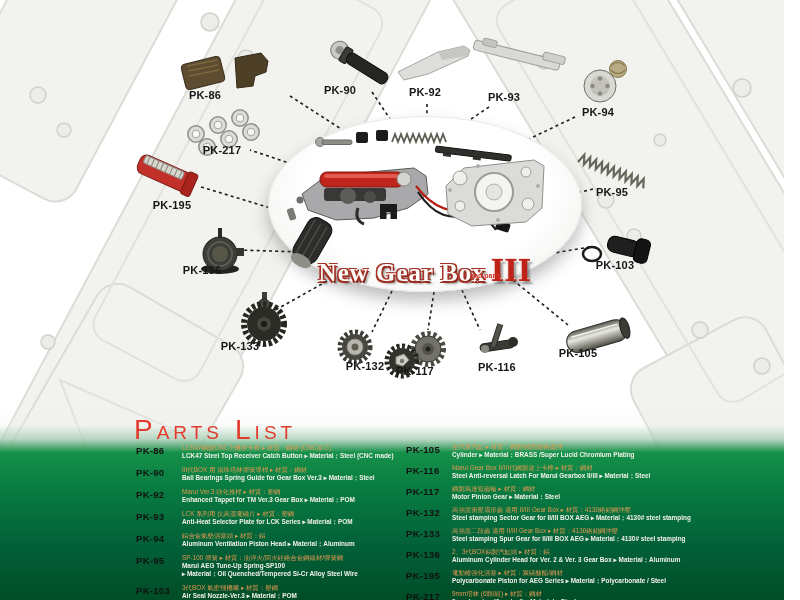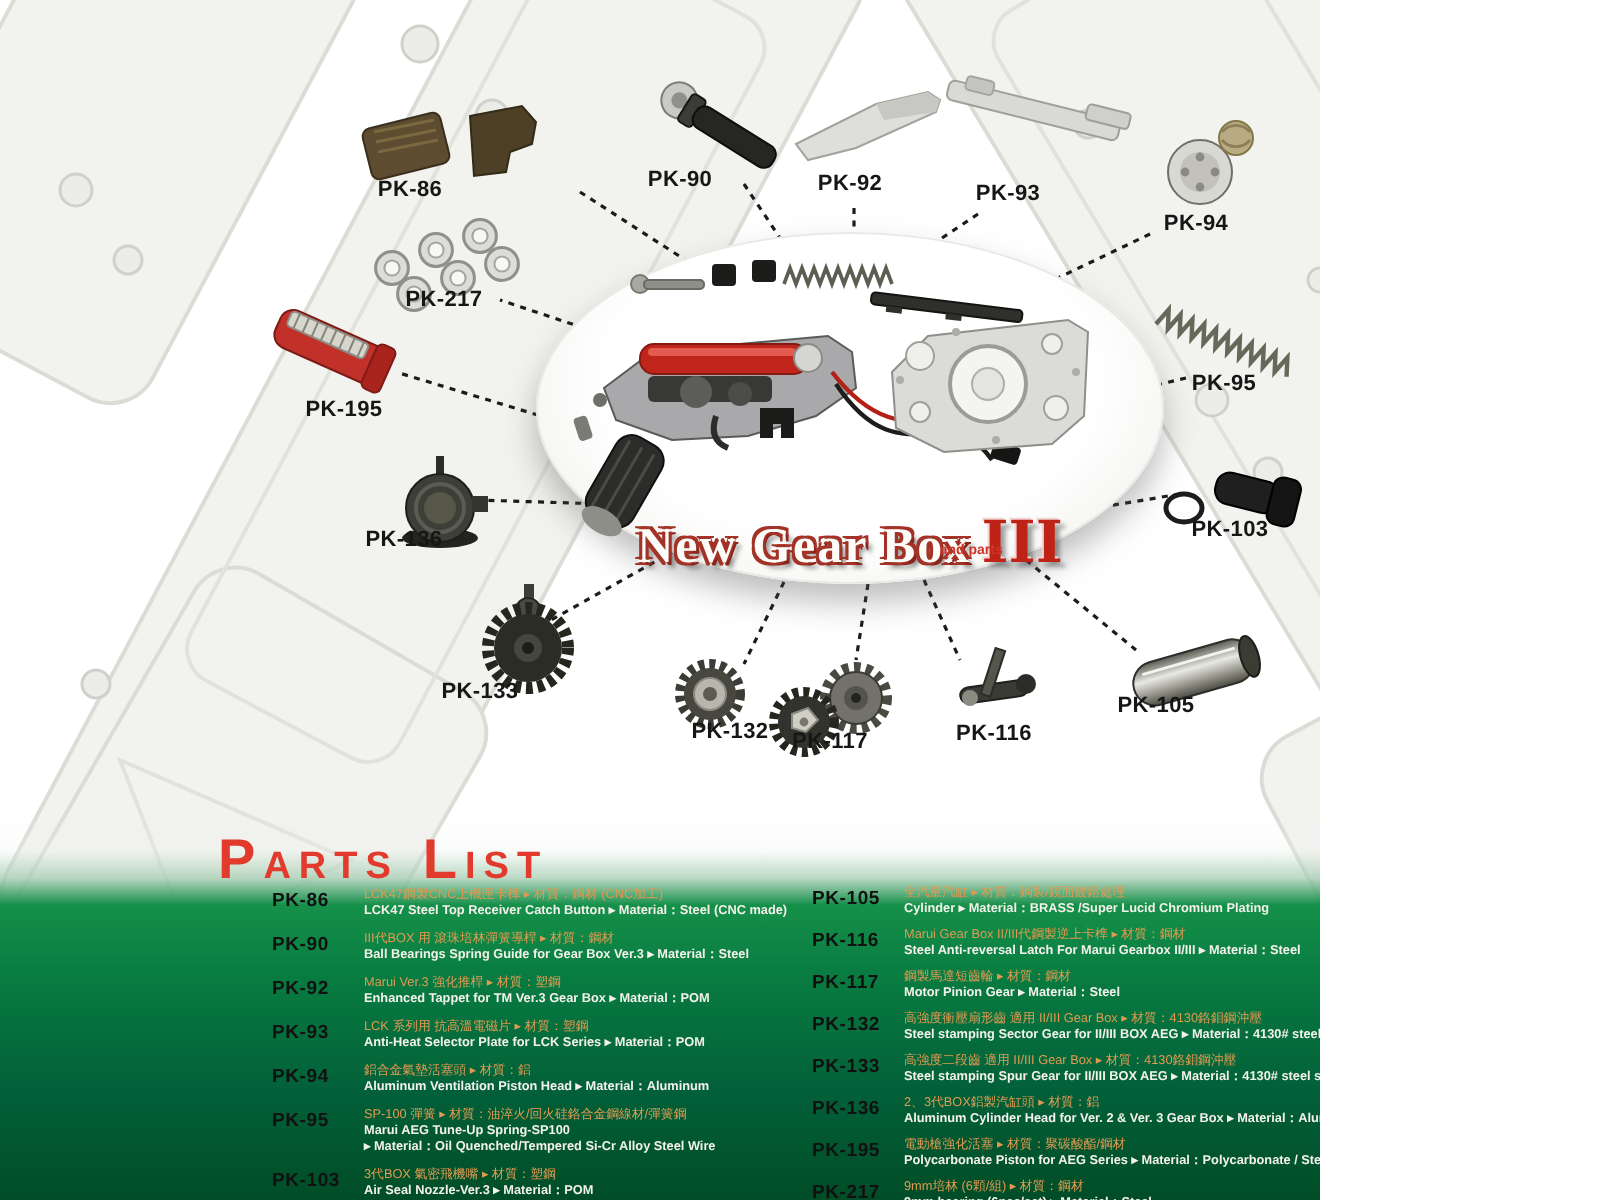--- a/index.html
+++ b/index.html
@@ -1,16 +1,16 @@
 <!DOCTYPE html>
 <html><head>
 <meta charset="utf-8">
 <style>
   html,body{margin:0;padding:0;background:#fff;}
-  #stage{position:relative;width:660px;height:600px;overflow:hidden;background:#ffffff;
+  #stage{position:relative;width:784px;height:600px;overflow:hidden;background:#ffffff;
          font-family:"Liberation Sans",sans-serif;}
   #stage svg{position:absolute;left:0;top:0;}
 
   
   .green-panel{position:absolute;left:0;top:406px;width:800px;height:194px;
     background:linear-gradient(180deg,
       rgba(255,255,255,0) 0%,
       rgba(235,243,236,0.25) 10%,
       rgba(165,205,178,0.75) 17%,
       #159049 24%,
@@ -31,21 +31,21 @@
   .gb-main{font-family:Liberation Serif, serif;font-weight:bold;font-size:25px;
     color:#fcfcf9;letter-spacing:1px;
     text-shadow:-1.5px -1.5px 0 #a33227,1.5px -1.5px 0 #a33227,-1.5px 1.5px 0 #a33227,
                 1.5px 1.5px 0 #8c241a,3px 3px 2px rgba(70,70,70,.55);}
   .gb-suffix{font-family:"DejaVu Serif","Liberation Serif",serif;font-weight:bold;font-size:29px;
     color:#bf2318;margin-left:5px;
     text-shadow:-1px -1px 0 #f2d8d4,2.5px 2.5px 2px rgba(70,70,70,.5);}
   .gb-note{position:absolute;right:30px;bottom:9px;font-size:7px;font-weight:bold;color:#cf3428;}
 
   
-  .pl-title{position:absolute;left:109px;top:414px;color:#e23a2c;font-weight:700;}
+  .pl-title{position:absolute;left:134px;top:414px;color:#e23a2c;font-weight:400;}
   .pl-word{display:inline-block;text-transform:uppercase;font-size:19px;letter-spacing:4px;margin-right:12px;}
   .pl-word::first-letter{font-size:28px;}
   .pl-col{position:absolute;display:flex;flex-direction:column;}
   .pl-col.left{left:136px;top:444px;gap:6px;}
   .pl-col.right{left:406px;top:443px;gap:5px;}
   .row{display:flex;align-items:flex-start;}
   .pk{width:46px;flex:0 0 46px;font-size:9.5px;font-weight:bold;color:#111;letter-spacing:.3px;padding-top:1px;}
   .desc{display:flex;flex-direction:column;white-space:nowrap;}
   .zh{font-size:6.4px;line-height:8px;color:#e09a52;}
   .en{font-size:6.4px;line-height:8px;font-weight:bold;color:#f3f1ea;}

